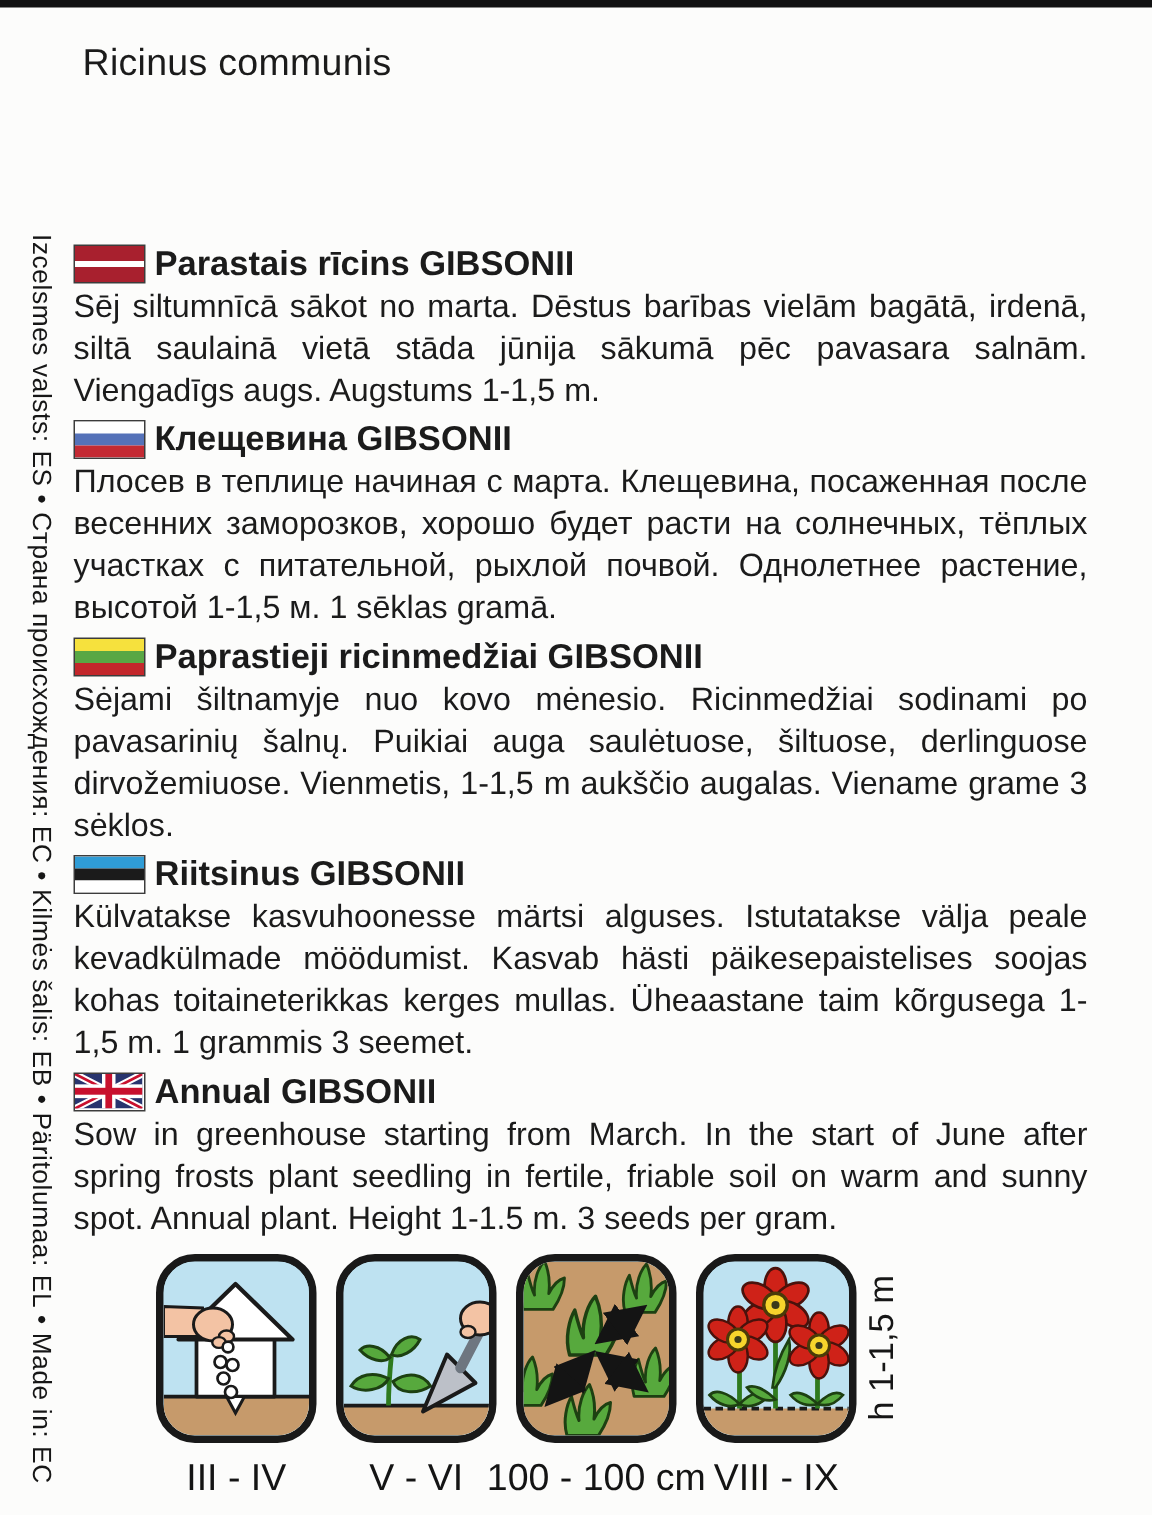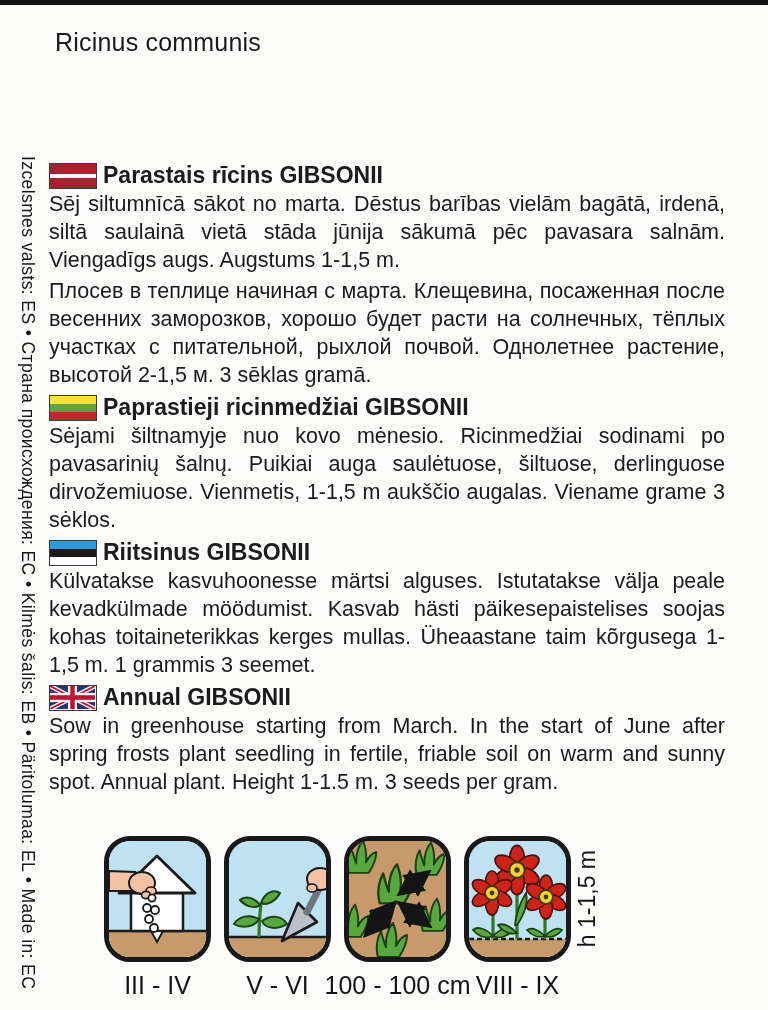--- a/index.html
+++ b/index.html
@@ -62,21 +62,29 @@
           <i></i>
           <i></i>
           <i></i>
         </span>
       <h2>Parastais rīcins GIBSONII</h2>
     </div>
     <p>Sēj siltumnīcā sākot no marta. Dēstus barības vielām bagātā, irdenā, siltā saulainā vietā stāda jūnija sākumā pēc pavasara salnām. Viengadīgs augs. Augstums 1-1,5 m.</p>
   </section>
 
   <section>
-    <p>Плосев в теплице начиная с марта. Клещевина, посаженная после весенних заморозков, хорошо будет расти на солнечных, тёплых участках с питательной, рыхлой почвой. Однолетнее растение, высотой 2-1,5 м. 3 sēklas gramā.</p>
+    <div class="sec-head">
+      <span class="flag flag-ru">
+          <i></i>
+          <i></i>
+          <i></i>
+        </span>
+      <h2>Клещевина GIBSONII</h2>
+    </div>
+    <p>Плосев в теплице начиная с марта. Клещевина, посаженная после весенних заморозков, хорошо будет расти на солнечных, тёплых участках с питательной, рыхлой почвой. Однолетнее растение, высотой 1-1,5 м. 1 sēklas gramā.</p>
   </section>
 
   <section>
     <div class="sec-head">
       <span class="flag flag-lt">
           <i></i>
           <i></i>
           <i></i>
         </span>
       <h2>Paprastieji ricinmedžiai GIBSONII</h2>

